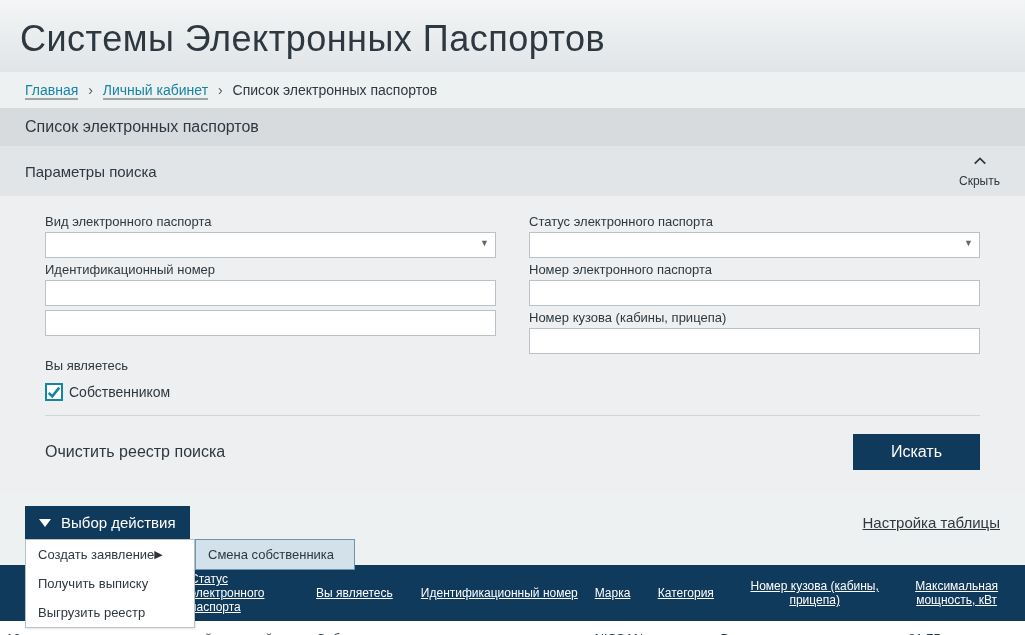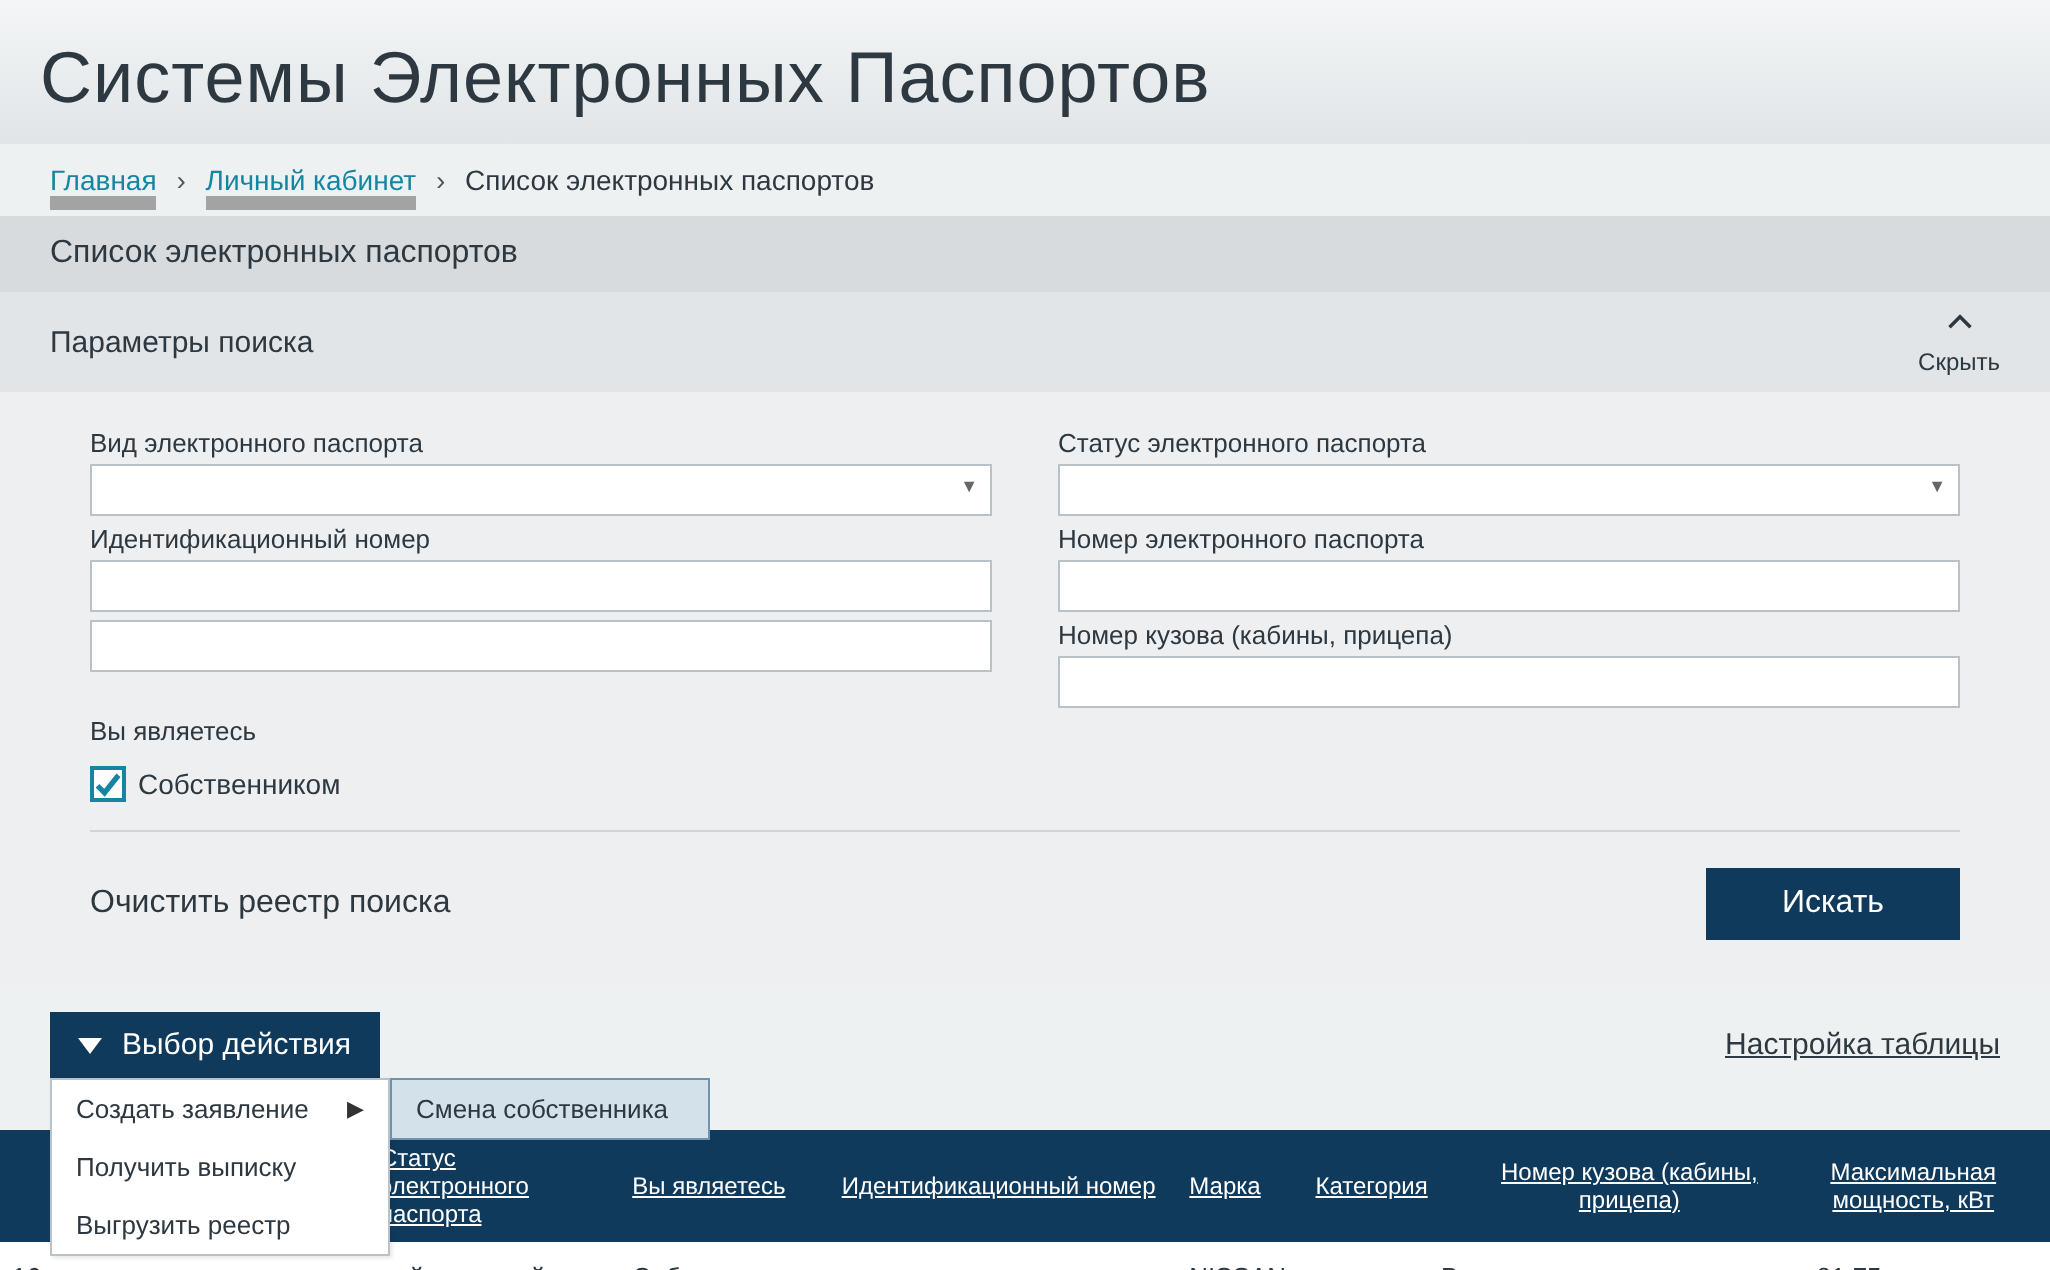--- a/index.html
+++ b/index.html
@@ -19,21 +19,21 @@
     letter-spacing: 0.5px;
   }
   .breadcrumb {
     padding: 10px 25px;
     font-size: 14px;
     color: #2e3840;
   }
   .breadcrumb a {
     color: #1685a2;
     text-decoration: none;
-    border-bottom: 7px solid #a3a3a3;
+    border-bottom: 2px solid #a3a3a3;
   }
   .breadcrumb .sep { margin: 0 6px; color: #555; }
   .section-bar {
     background: #d7dbde;
     padding: 10px 25px;
     font-size: 16px;
     color: #2e3840;
   }
   .params-header {
     background: #e1e5e7;
@@ -115,21 +115,21 @@
     background: #fff;
     border: 1px solid #b9c2c8;
     min-width: 170px;
     z-index: 10;
     box-shadow: 1px 1px 2px rgba(0,0,0,0.1);
   }
   .dropdown-item {
     padding: 7px 12px;
     font-size: 13px;
     color: #2e3840;
-    display: flex; justify-content: space-between; align-items: center;
+    display: flex; align-items: center;
     cursor: pointer;
   }
   .dropdown-item .arrow { font-size: 11px; color: #333; }
   .submenu {
     position: absolute;
     left: 195px; top: 33px;
     background: #d3e1ea;
     border: 1px solid #6e93ad;
     min-width: 160px;
     z-index: 11;

